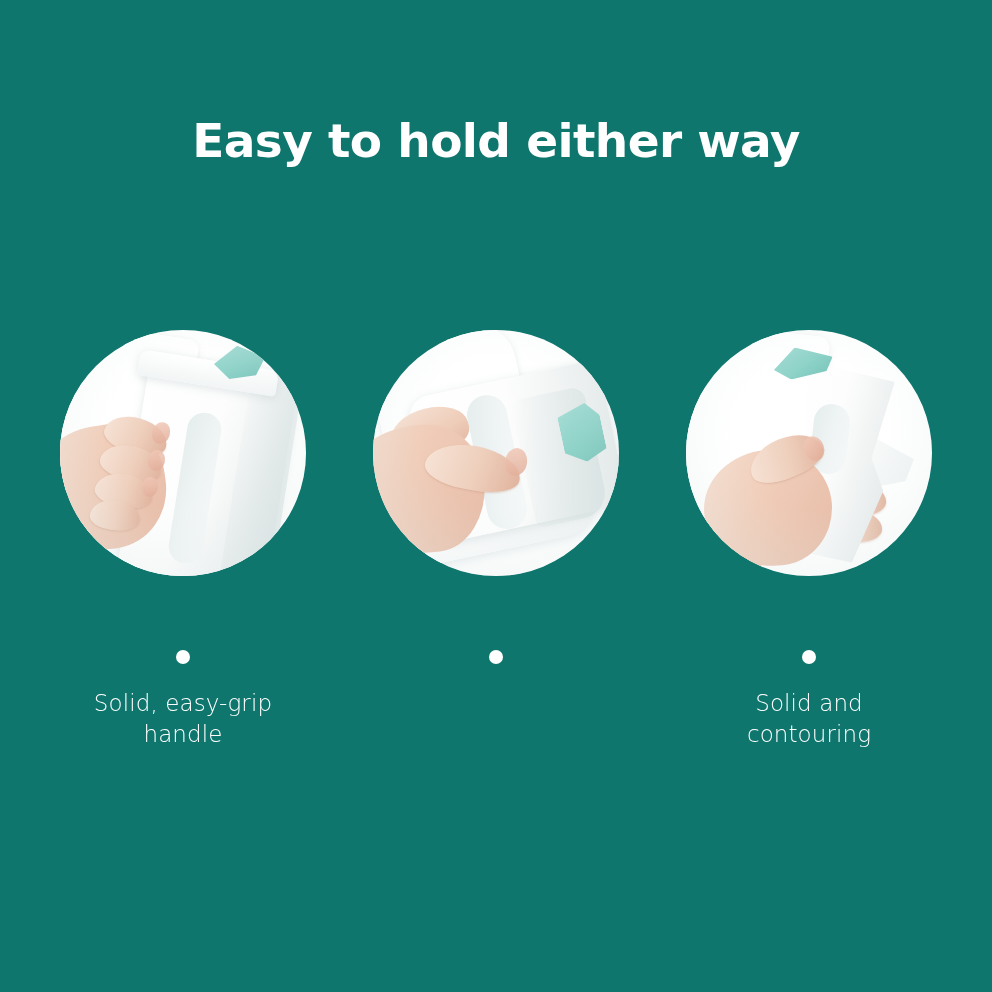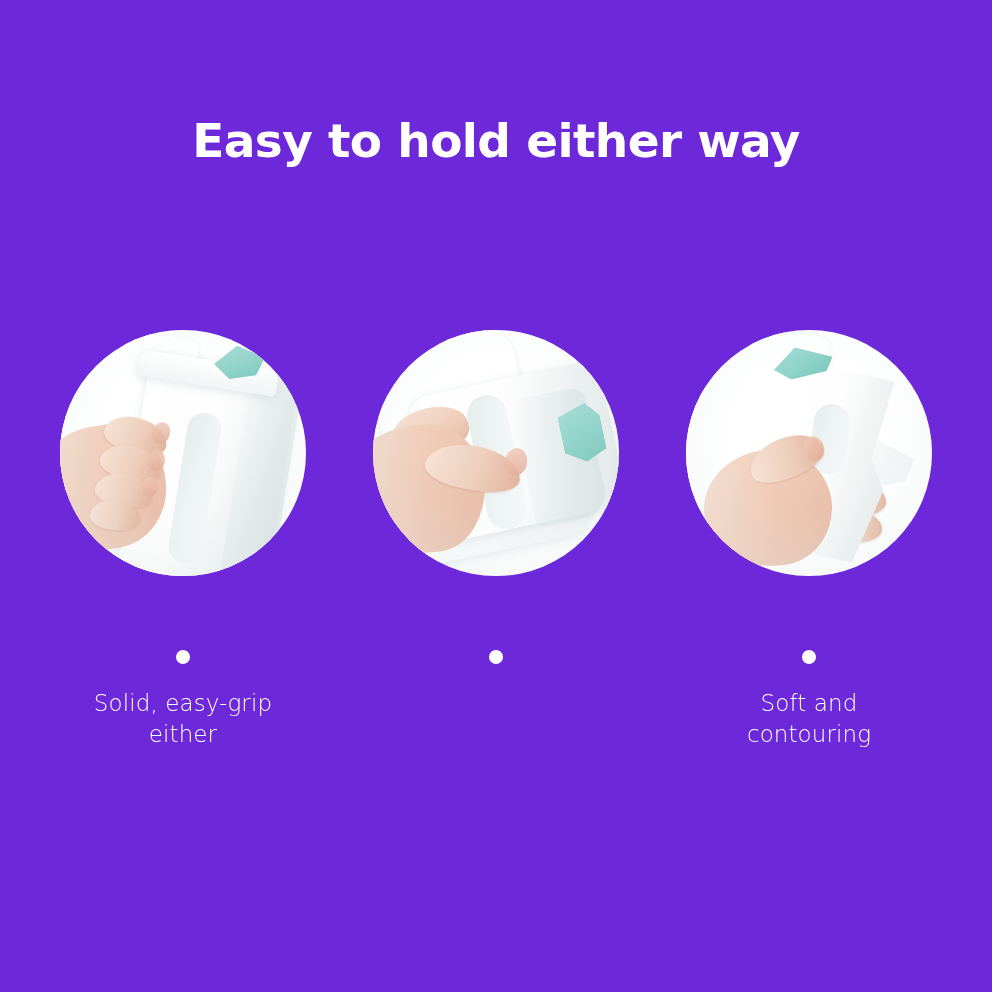--- a/index.html
+++ b/index.html
@@ -12,21 +12,21 @@
     overflow: hidden;
     background: #7cccc5;
     font-family: "Liberation Sans", sans-serif;
     -webkit-font-smoothing: antialiased;
   }
 
   .page {
     position: relative;
     width: 992px;
     height: 992px;
-    background: #6d28d9;
+    background: #0f766e;
   }
 
   
   .headline {
     position: absolute;
     top: 82px;
     left: 0;
     width: 992px;
     text-align: center;
     color: #ffffff;
@@ -360,21 +360,21 @@
           <div class="finger p1-f3"></div>
           <div class="finger p1-f4"></div>
           <div class="nail p1-n1"></div>
           <div class="nail p1-n2"></div>
           <div class="nail p1-n3"></div>
           <div class="p1-handle-cover"></div>
         </div>
       </div>
       <div class="bullet"></div>
       <div class="caption">Solid, easy-grip
-either</div>
+handle</div>
     </div>
 
     <div class="feature">
       <div class="photo">
         <div class="stage">
           <div class="jug p2-jug-lower"></div>
           <div class="p2-handle"></div>
           <div class="jug p2-jug"></div>
           <div class="p2-rim"></div>
           <div class="jug-shade p2-shade"></div>
@@ -400,18 +400,18 @@
           <div class="jug p3-body"></div>
           <div class="jug-groove p3-groove"></div>
           <div class="lid p3-lid"></div>
           <div class="skin-soft p3-wrist"></div>
           <div class="skin p3-palm"></div>
           <div class="finger p3-thumb"></div>
           <div class="nail p3-thumbnail"></div>
         </div>
       </div>
       <div class="bullet"></div>
-      <div class="caption">Soft and
+      <div class="caption">Solid and
 contouring</div>
     </div>
 
   </div>
 </div>
 
 </body></html>

